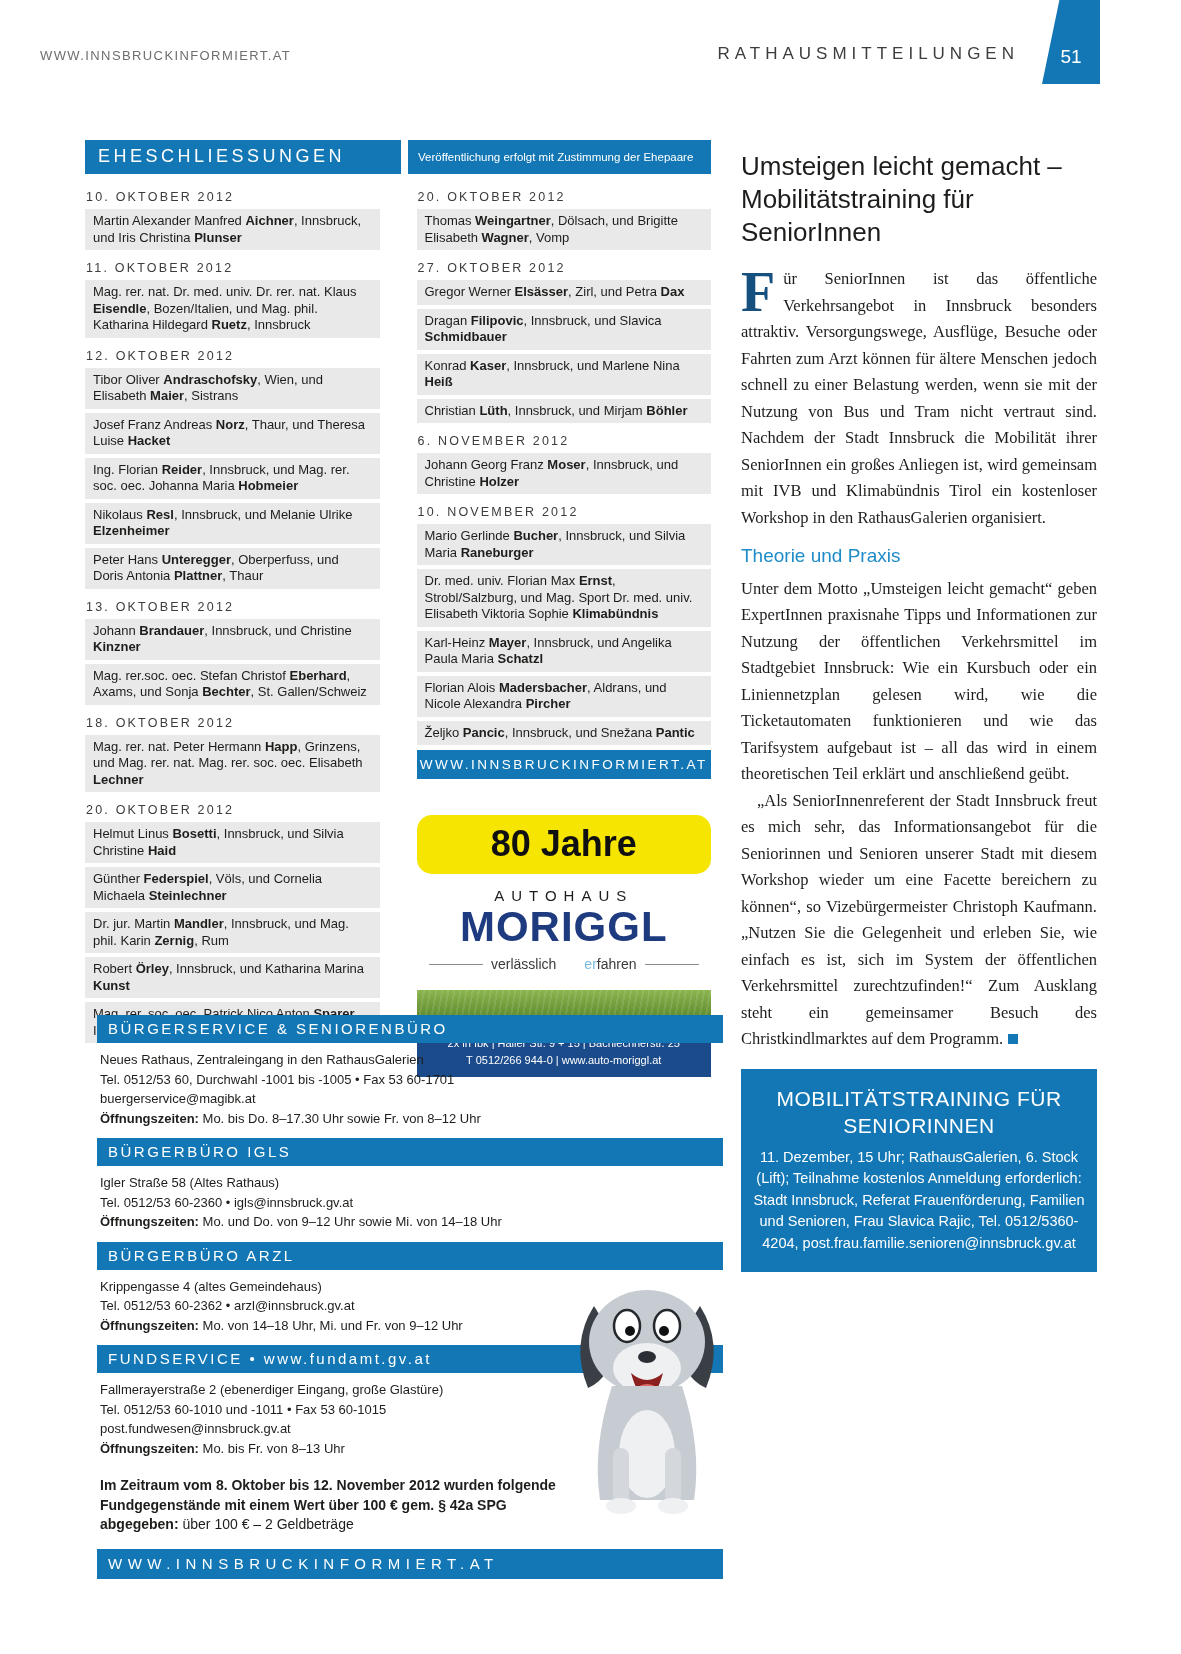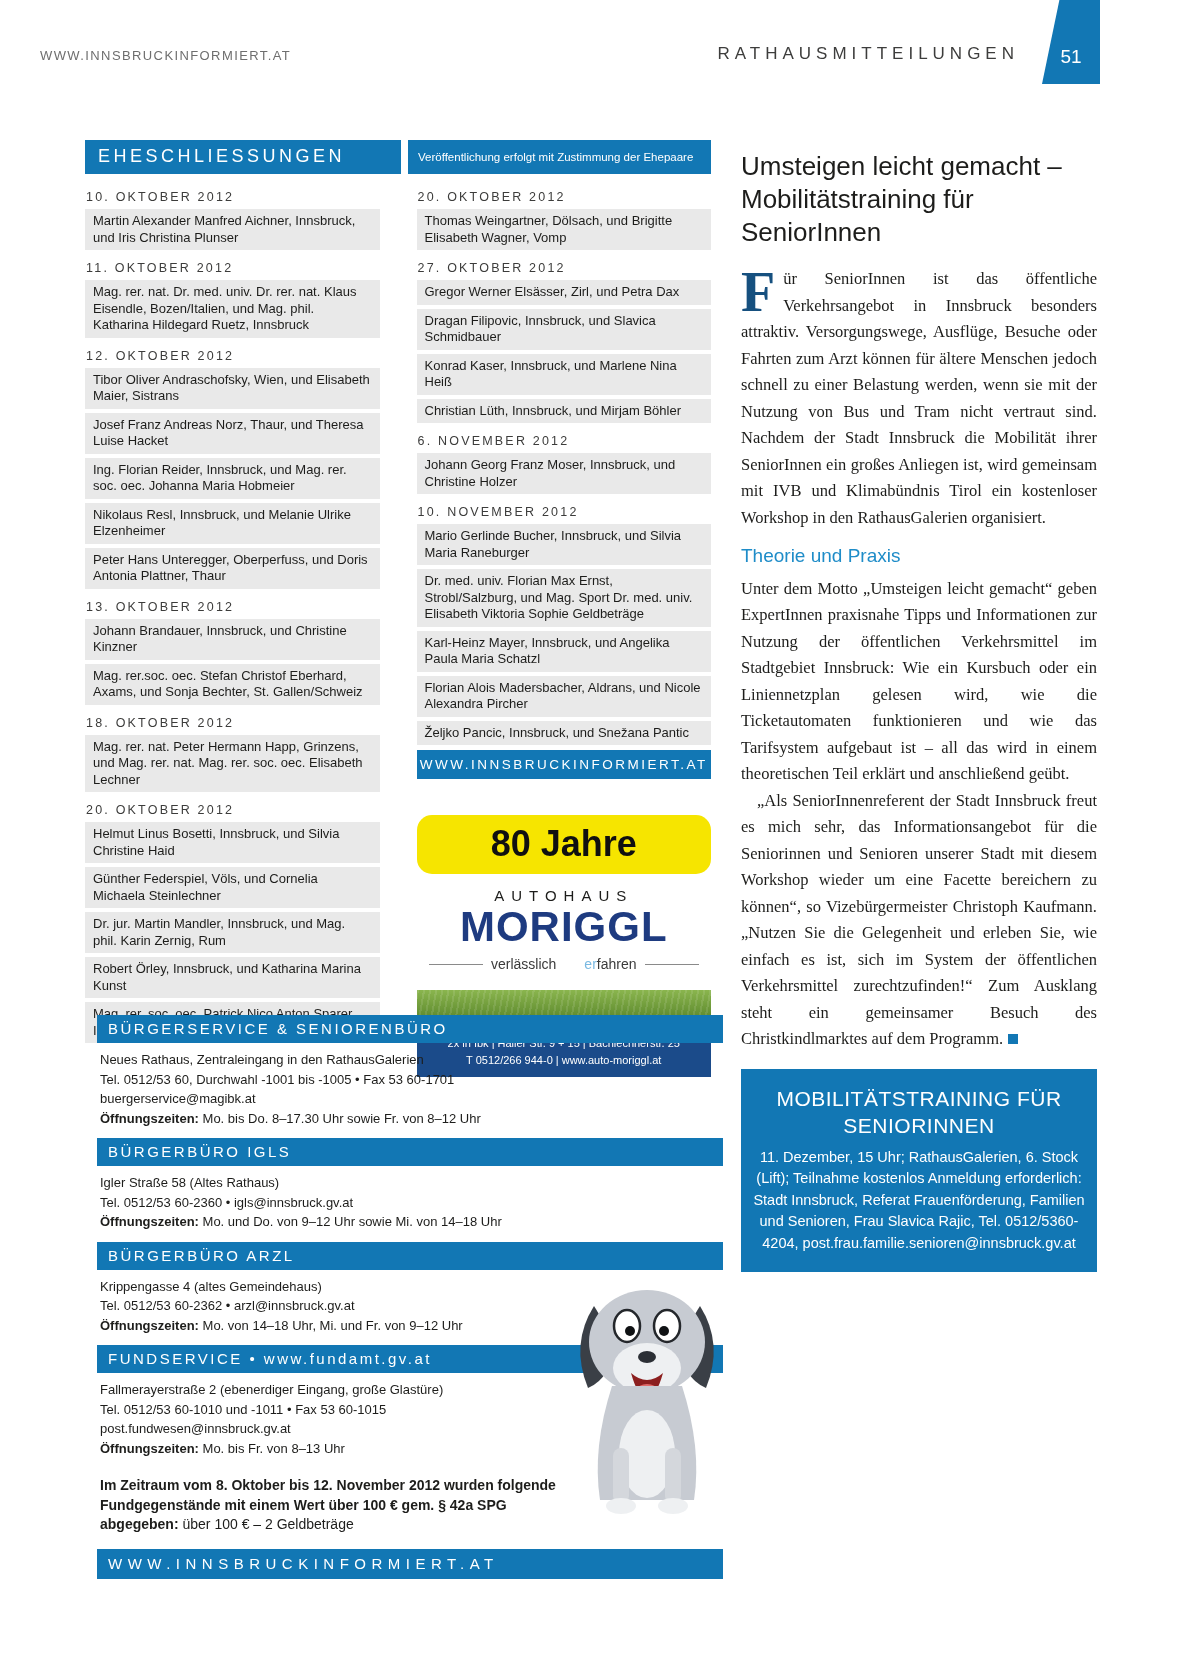--- a/index.html
+++ b/index.html
@@ -16,21 +16,21 @@
 
   
   .left-region { position:absolute; left:85px; top:140px; width:626px; height:1450px; }
   .m-header { display:flex; gap:7px; }
   .m-title { background:#1277b4; color:#fff; font-size:18px; letter-spacing:3.5px; padding:6px 13px 7px; width:316px; }
   .m-notice { background:#1277b4; color:#fff; font-size:11.5px; flex:1; display:flex; align-items:center; padding:0 10px; }
   .m-cols { display:flex; gap:37px; margin-top:9px; }
   .m-col { width:295px; }
   .m-date { font-size:12.5px; letter-spacing:2.2px; color:#3c3c3b; padding:7px 1px 5px; }
   .m-entry { background:#e9e9e9; font-size:13px; line-height:16.5px; padding:4px 8px; margin-bottom:4px; }
-  .m-entry b { font-weight:400; }
+  .m-entry b { font-weight:700; }
   .m-footer-bar { background:#1277b4; color:#fff; text-align:center; font-size:13.5px; letter-spacing:2.5px; padding:7px 0; margin-top:5px; }
 
   
   .ad { margin-top:36px; }
   .ad-banner { background:#f6e500; border-radius:15px; padding:8px 0 9px; text-align:center; font-size:36px; font-weight:800; color:#101010; }
   .ad-mid { text-align:center; padding:13px 0 8px; }
   .ad-autohaus { font-size:15px; letter-spacing:7px; margin-bottom:1px; color:#1d1d1b; }
   .ad-brand { font-size:42px; font-weight:700; letter-spacing:1px; color:#1e3b80; line-height:1.05; }
   .ad-tagline { display:flex; align-items:center; gap:8px; margin:7px 12px 10px; }
   .rule { flex:1; height:1px; background:#8a8a8a; }
@@ -114,21 +114,21 @@
             <div class="m-entry">Thomas <b>Weingartner</b>, Dölsach, und Brigitte Elisabeth <b>Wagner</b>, Vomp</div>
             <div class="m-date">27. OKTOBER 2012</div>
             <div class="m-entry">Gregor Werner <b>Elsässer</b>, Zirl, und Petra <b>Dax</b></div>
             <div class="m-entry">Dragan <b>Filipovic</b>, Innsbruck, und Slavica <b>Schmidbauer</b></div>
             <div class="m-entry">Konrad <b>Kaser</b>, Innsbruck, und Marlene Nina <b>Heiß</b></div>
             <div class="m-entry">Christian <b>Lüth</b>, Innsbruck, und Mirjam <b>Böhler</b></div>
             <div class="m-date">6. NOVEMBER 2012</div>
             <div class="m-entry">Johann Georg Franz <b>Moser</b>, Innsbruck, und Christine <b>Holzer</b></div>
             <div class="m-date">10. NOVEMBER 2012</div>
             <div class="m-entry">Mario Gerlinde <b>Bucher</b>, Innsbruck, und Silvia Maria <b>Raneburger</b></div>
-            <div class="m-entry">Dr. med. univ. Florian Max <b>Ernst</b>, Strobl/Salzburg, und Mag. Sport Dr. med. univ. Elisabeth Viktoria Sophie <b>Geldbeträge</b></div>
+            <div class="m-entry">Dr. med. univ. Florian Max <b>Ernst</b>, Strobl/Salzburg, und Mag. Sport Dr. med. univ. Elisabeth Viktoria Sophie <b>Klimabündnis</b></div>
             <div class="m-entry">Karl-Heinz <b>Mayer</b>, Innsbruck, und Angelika Paula Maria <b>Schatzl</b></div>
             <div class="m-entry">Florian Alois <b>Madersbacher</b>, Aldrans, und Nicole Alexandra <b>Pircher</b></div>
             <div class="m-entry">Željko <b>Pancic</b>, Innsbruck, und Snežana <b>Pantic</b></div>
           </div>
         <div class="m-footer-bar">WWW.INNSBRUCKINFORMIERT.AT</div>
 
         <div class="ad">
           <div class="ad-banner">
             <span>80 Jahre</span>
           </div>

